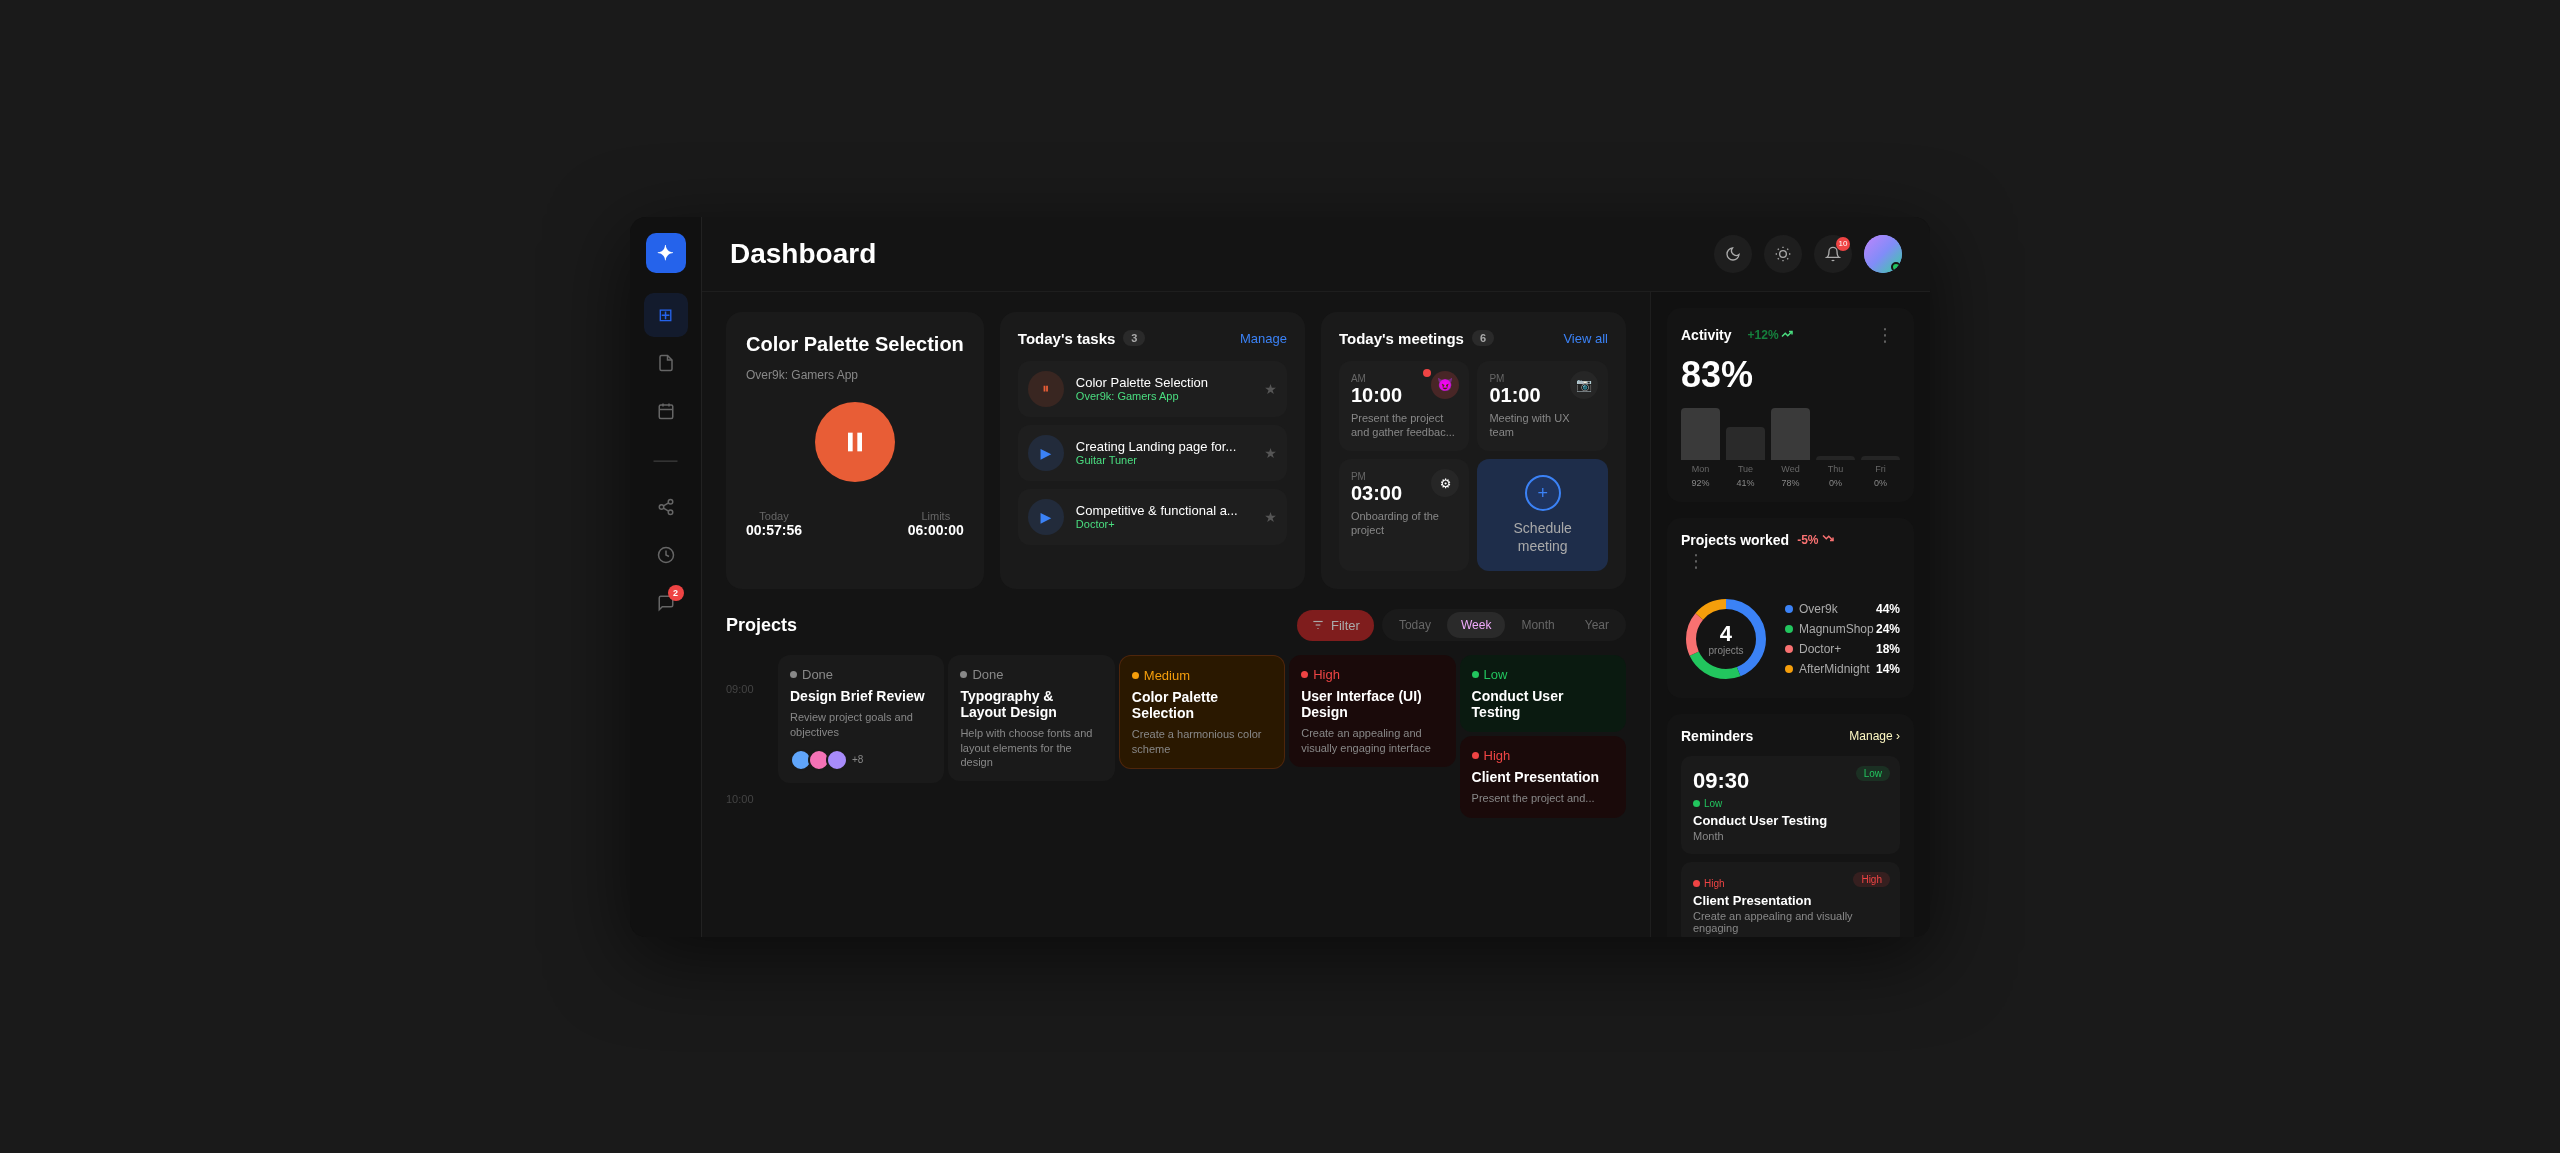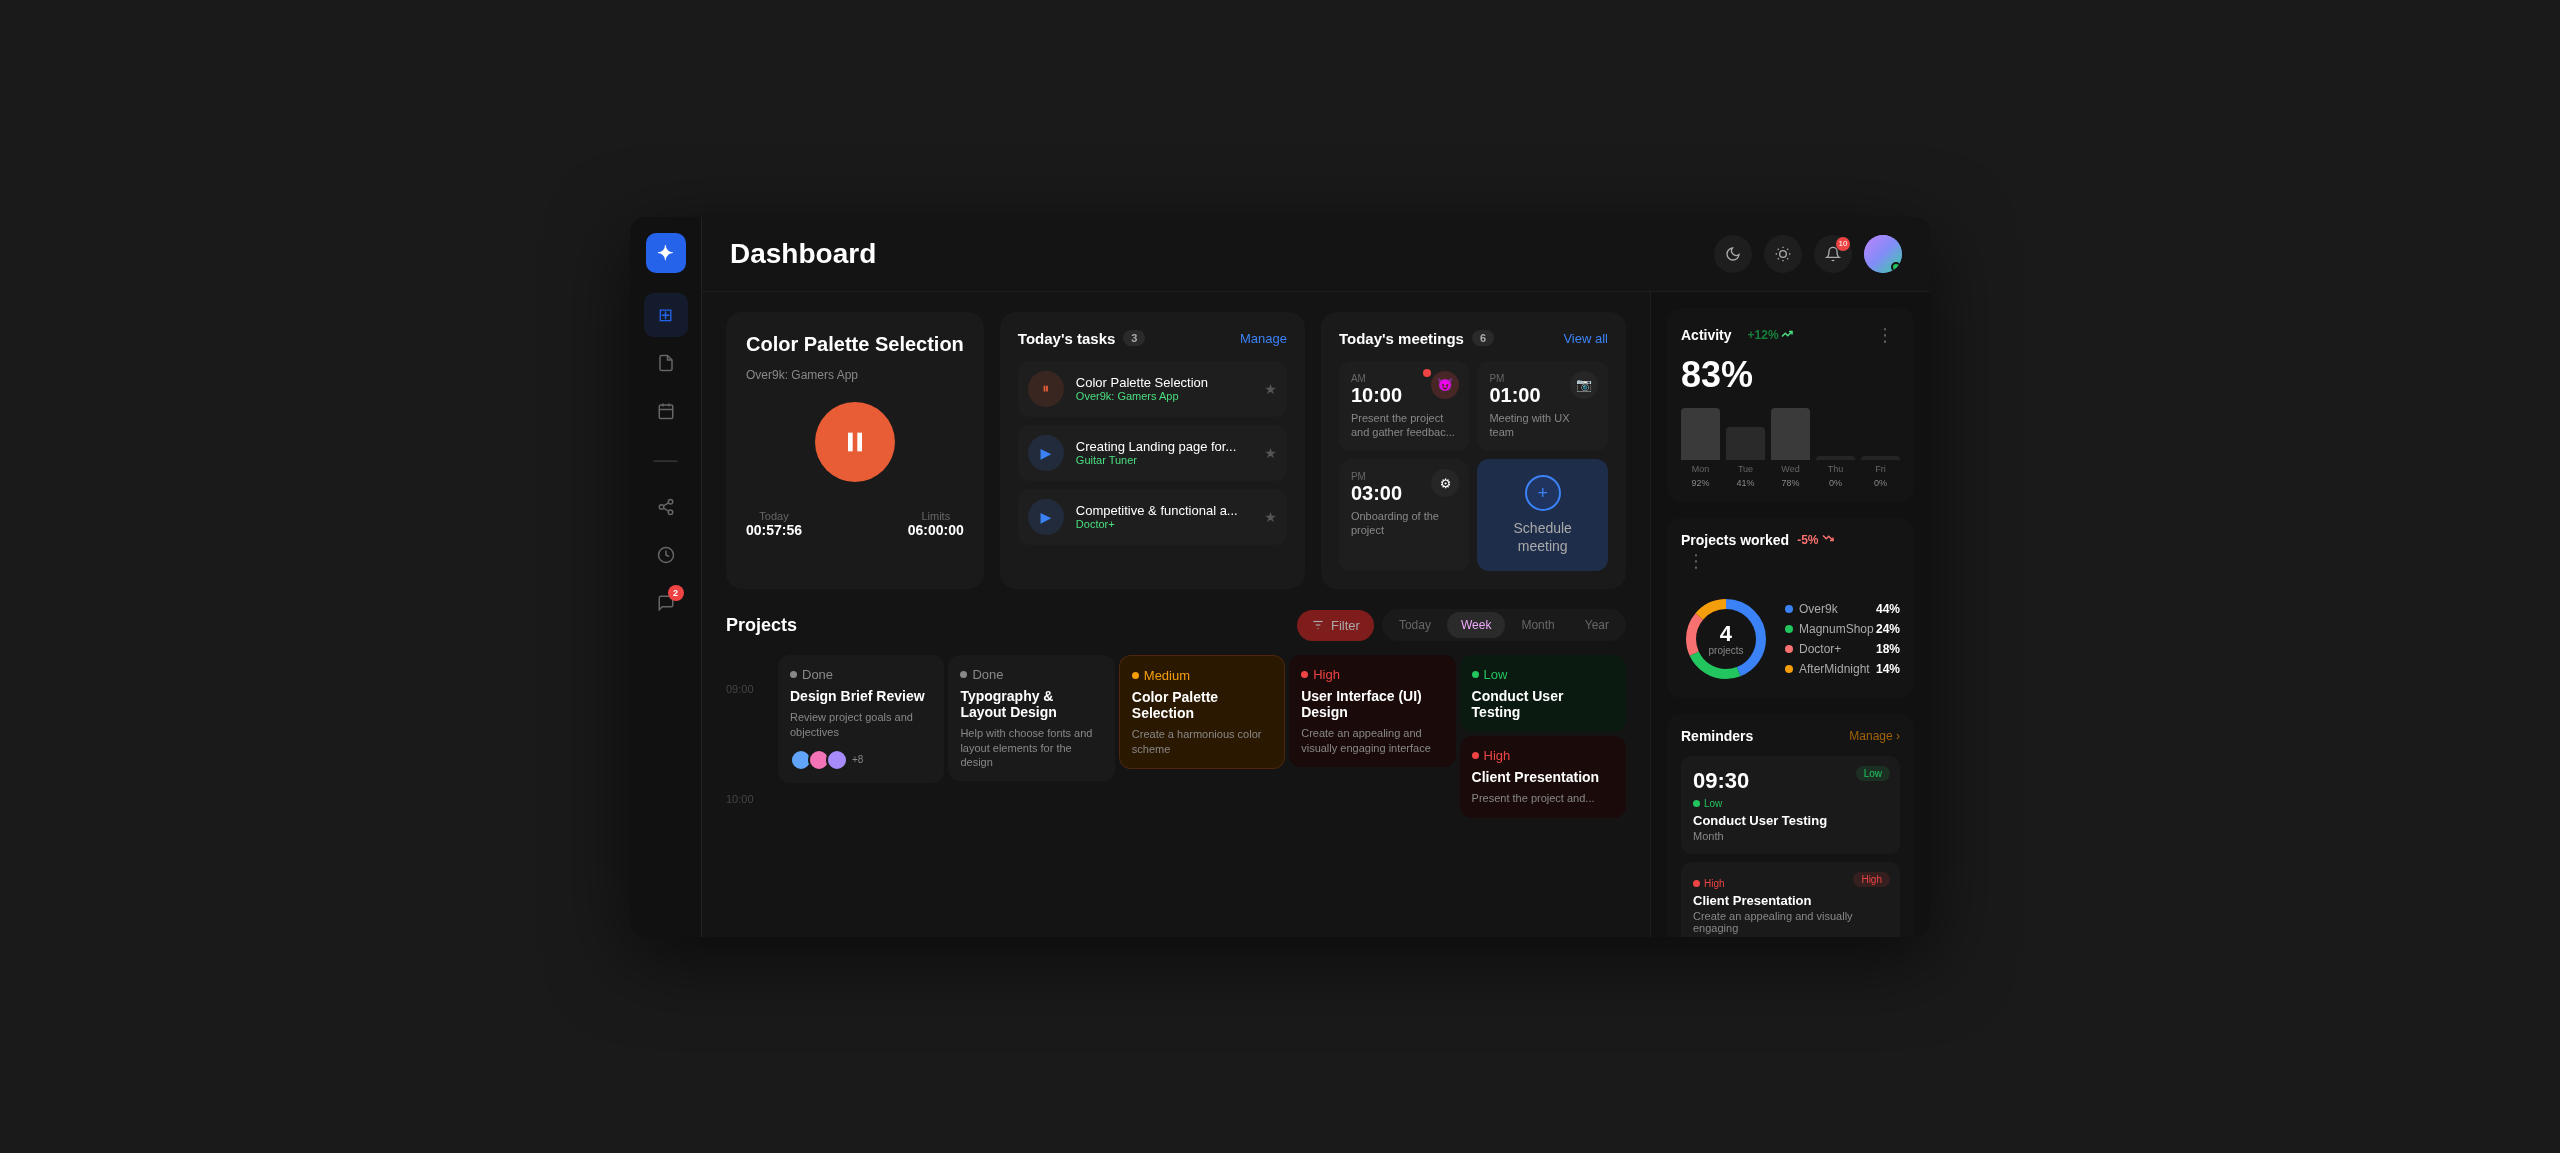--- a/index.html
+++ b/index.html
@@ -561,21 +561,21 @@
       padding: 14px;
       flex: 1;
     }
     .rem-header {
       display: flex;
       align-items: center;
       justify-content: space-between;
       margin-bottom: 12px;
     }
     .rem-title { font-size: 14px; font-weight: 600; }
-    .rem-manage { color: #a16207; font-size: 12px; cursor: pointer; }
+    .rem-manage { color: #fef9c3; font-size: 12px; cursor: pointer; }
     .reminder-item {
       background: #1a1a1a;
       border-radius: 10px;
       padding: 12px;
       margin-bottom: 8px;
       position: relative;
     }
     .rem-time { font-size: 22px; font-weight: 700; }
     .rem-priority {
       font-size: 10px;

